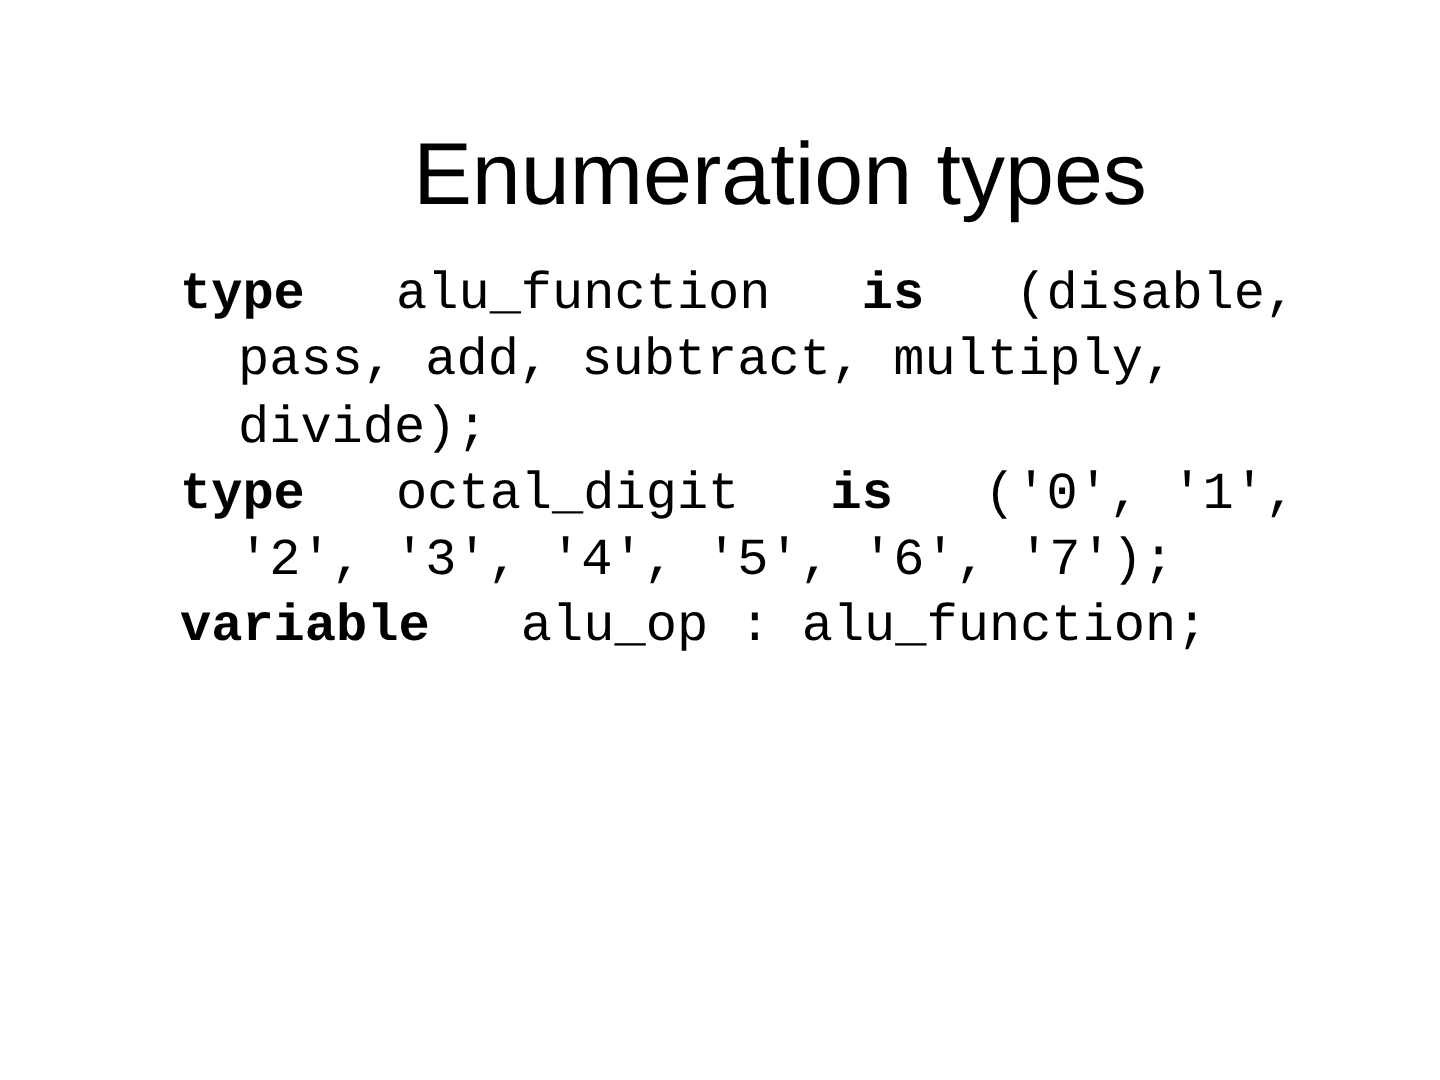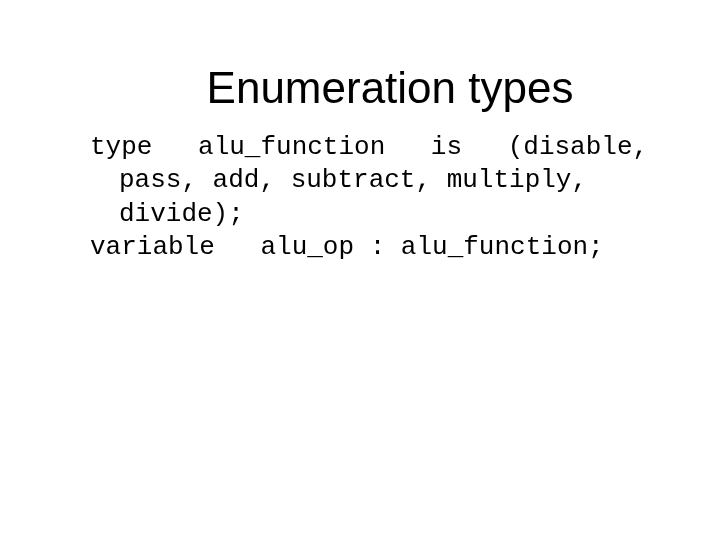--- a/index.html
+++ b/index.html
@@ -21,25 +21,26 @@
   .code-block {
     font-family: "Courier New", Courier, monospace;
     font-size: 26px;
     line-height: 1.28;
   }
   .code-block p {
     margin: 0;
     padding-left: 44px;
     text-indent: -44px;
   }
-  .kw { font-weight: normal; }
+  .kw { font-weight: bold; }
   .gap { height: 26px; }
 </style>
 </head>
 <body>
 
 <h1 class="title">Enumeration types</h1>
 
 <div class="code-block">
   <p><span class="kw">type</span><span> alu_function </span><span class="kw">is</span><span> (disable, pass, add, subtract, multiply, divide);</span></p>
+  <p><span class="kw">type</span><span> octal_digit </span><span class="kw">is</span><span> ('0', '1', '2', '3', '4', '5', '6', '7');</span></p>
   <p><span class="kw">variable</span><span> alu_op : alu_function;</span></p>
   <div class="gap"></div>
 </div>
 
 </body></html>

